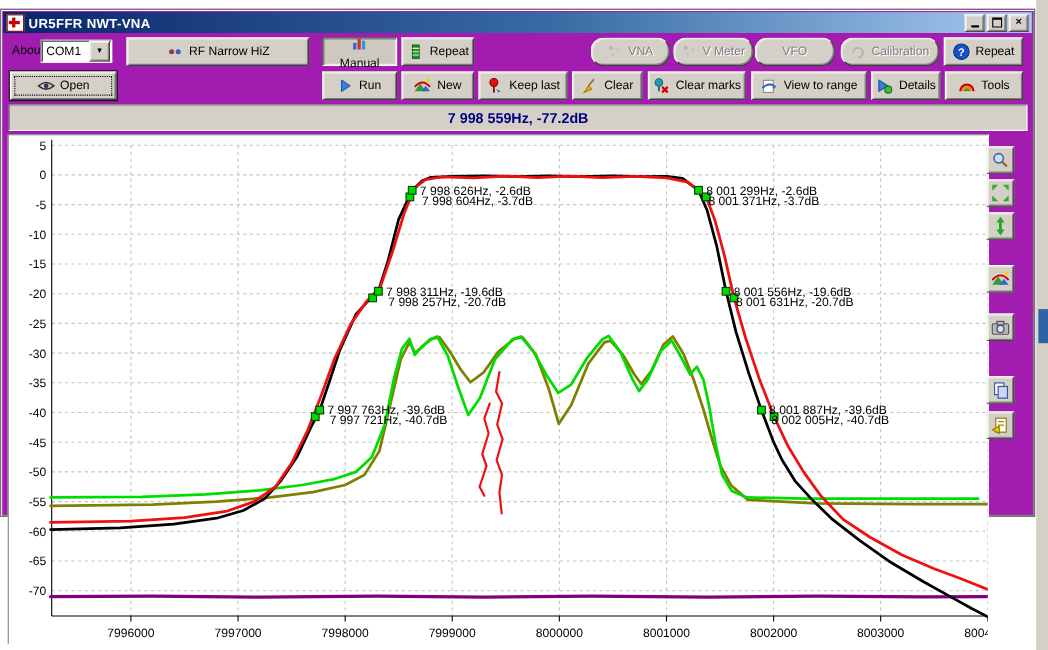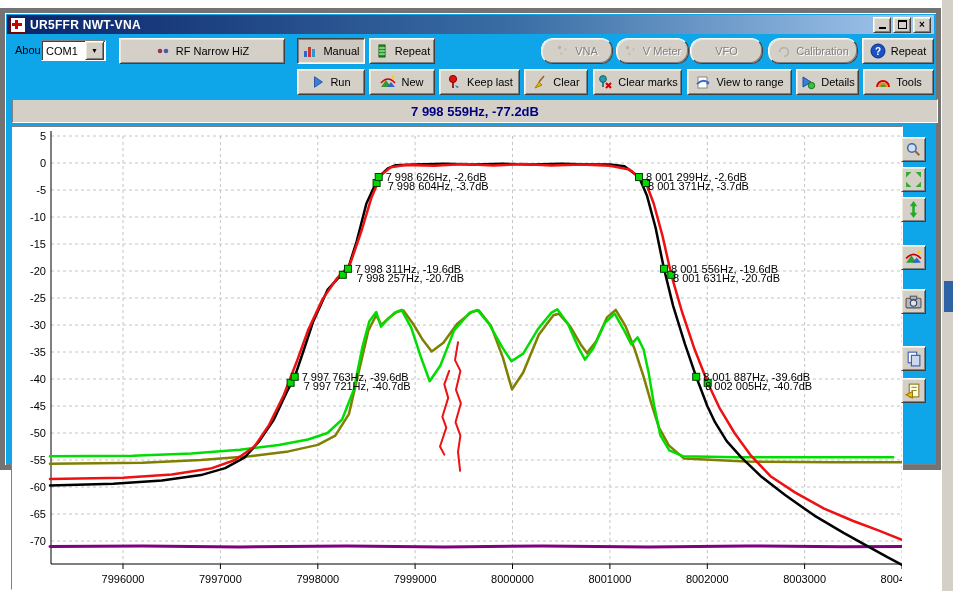--- a/index.html
+++ b/index.html
@@ -2,40 +2,40 @@
 <html><head>
 <meta charset="utf-8">
 <style>
   html,body{margin:0;padding:0;background:#ffffff;}
   .screen{position:relative;width:953px;height:591px;overflow:hidden;background:#ffffff;
           font-family:"Liberation Sans",sans-serif;font-size:11px;color:#000;}
   
   .right-strip{position:absolute;left:941px;top:0;width:12px;height:591px;background:#d4d0c8;border-left:1px solid #fff;}
   .right-strip .blue-block{position:absolute;left:2px;top:281px;width:10px;height:31px;background:#2e63a5;}
   
-  .window{position:absolute;left:0;top:8px;width:941px;height:462px;background:#0ea5e9;
-          border:5px solid #737373;box-shadow:inset 1px 1px 0 #fff, inset -1px -1px 0 #808080;box-sizing:border-box;}
+  .window{position:absolute;left:0;top:8px;width:941px;height:462px;background:#a21caf;
+          border:1px solid #737373;box-shadow:inset 1px 1px 0 #fff, inset -1px -1px 0 #808080;box-sizing:border-box;}
   .titlebar{position:absolute;left:2px;top:2px;right:2px;height:19px;
             background:linear-gradient(90deg,#0a246a 0%,#3a6ea5 55%,#a6caf0 100%);
             display:flex;align-items:center;padding:0 2px;}
   .app-icon{width:14px;height:14px;background:#fff;border:1px solid #7a0000;margin:0 4px 0 1px;position:relative;flex:0 0 auto;}
   .app-icon::before{content:"";position:absolute;left:1px;top:5px;width:10px;height:3px;background:#cc0000;}
   .app-icon::after{content:"";position:absolute;left:4px;top:2px;width:3px;height:9px;background:#cc0000;}
   .titletext{color:#fff;font-weight:bold;font-size:12px;letter-spacing:0.3px;flex:1 1 auto;white-space:nowrap;}
   .winbtns{display:flex;gap:2px;flex:0 0 auto;margin-right:1px;}
   .winbtn{width:16px;height:14px;background:#d4d0c8;border:1px solid;border-color:#fff #404040 #404040 #fff;
           box-shadow:inset 1px 1px 0 #ece9d8, inset -1px -1px 0 #808080;
           display:flex;align-items:center;justify-content:center;font-size:10px;font-weight:bold;line-height:1;}
   .glyph-min{width:7px;height:2px;background:#000;margin-top:7px;}
   .glyph-max{width:7px;height:6px;border:1px solid #000;border-top-width:2px;}
   
   .btn{position:absolute;height:26px;background:#d4d0c8;border:1px solid;border-color:#fff #404040 #404040 #fff;
        box-shadow:inset 1px 1px 0 #ece9d8, inset -1px -1px 0 #808080;
        display:flex;align-items:center;justify-content:center;gap:5px;font-size:11px;box-sizing:border-box;cursor:default;}
-  .btn.pressed{border-color:#404040 #fff #fff #404040;box-shadow:inset 1px 1px 0 #808080, inset -1px -1px 0 #ece9d8;background:#cdc9c0;}
+  .btn.pressed{border-color:#404040 #fff #fff #404040;box-shadow:inset 1px 1px 0 #808080, inset -1px -1px 0 #ece9d8;background:#cdc9c0;flex-direction:column;}
   .btn.focused{box-shadow:0 0 0 1px #000, inset 1px 1px 0 #ece9d8, inset -1px -1px 0 #808080;}
   .btn.focused::after{content:"";position:absolute;left:3px;top:3px;right:3px;bottom:3px;border:1px dotted #000;}
   .btn.disabled{color:#808080;text-shadow:1px 1px 0 #fff;border-radius:12px;}
   .btn.disabled svg{opacity:0.4;filter:grayscale(1);}
   .btn svg{flex:0 0 auto;}
   .lbl{position:absolute;font-size:11px;}
   .combo{position:absolute;height:21px;background:#fff;border:1px solid;border-color:#808080 #fff #fff #808080;
          box-shadow:inset 1px 1px 0 #404040;display:flex;align-items:center;box-sizing:border-box;}
   .combo .val{flex:1 1 auto;padding:0 4px;font-size:11px;}
   .combo .drop{width:17px;height:17px;margin:1px;background:#d4d0c8;border:1px solid;border-color:#fff #404040 #404040 #fff;
@@ -137,20 +137,27 @@
       <span>Calibration</span>
     </div>
     <div class="btn" style="left:857px;top:25px;width:72px;">
       <svg width="16" height="16" viewBox="0 0 16 16">
           <circle cx="8" cy="8" r="7" fill="#1a50c8" stroke="#0a2f80"></circle>
           <text x="8" y="12" text-anchor="middle" font-size="10" font-weight="bold" fill="#fff" font-family="Liberation Sans,sans-serif">?</text>
         </svg>
       <span>Repeat</span>
     </div>
 
+    <div class="btn focused" style="left:8px;top:56px;width:97px;">
+      <svg width="16" height="16" viewBox="0 0 16 16">
+          <path d="M1,8 Q8,2 15,8 Q8,14 1,8 Z" fill="none" stroke="#333" stroke-width="1.4"></path>
+          <circle cx="8" cy="8" r="2.2" fill="#336"></circle>
+        </svg>
+      <span>Open</span>
+    </div>
     <div class="btn" style="left:292px;top:56px;width:68px;">
       <svg width="14" height="14" viewBox="0 0 16 16">
           <polygon points="4,2 13,8 4,14" fill="#3b7fd4" stroke="#1a4fa0"></polygon>
         </svg>
       <span>Run</span>
     </div>
     <div class="btn" style="left:364px;top:56px;width:66px;">
       <svg width="16" height="16" viewBox="0 0 16 16">
           <polygon points="1,13 6,6 11,13" fill="#339933"></polygon>
           <polygon points="7,13 11,8 15,13" fill="#3366cc"></polygon>

